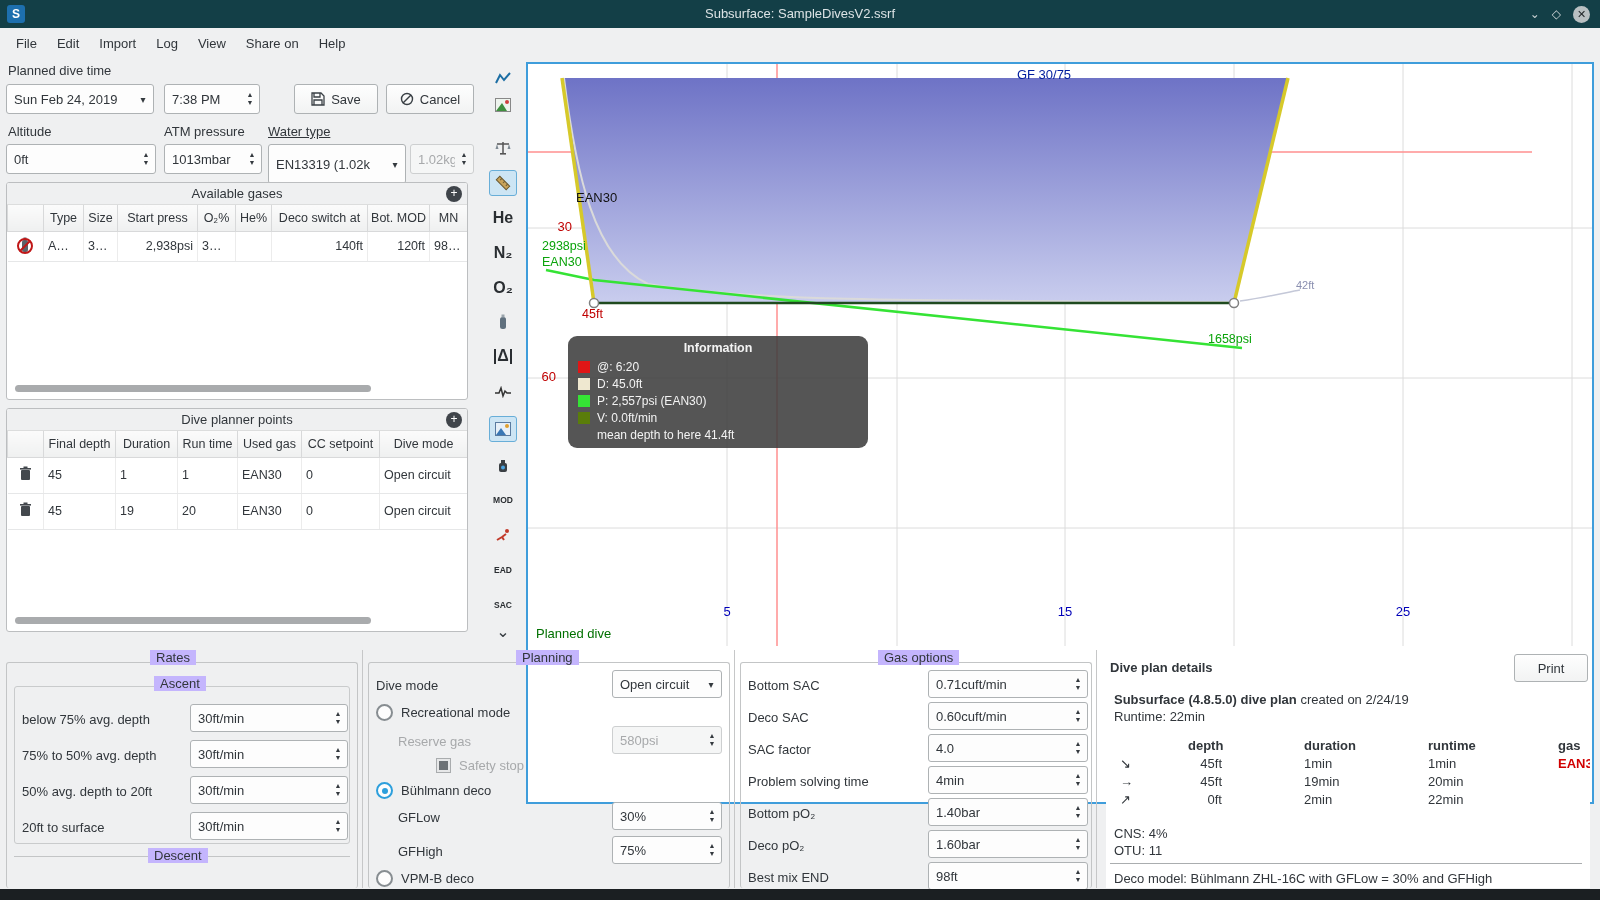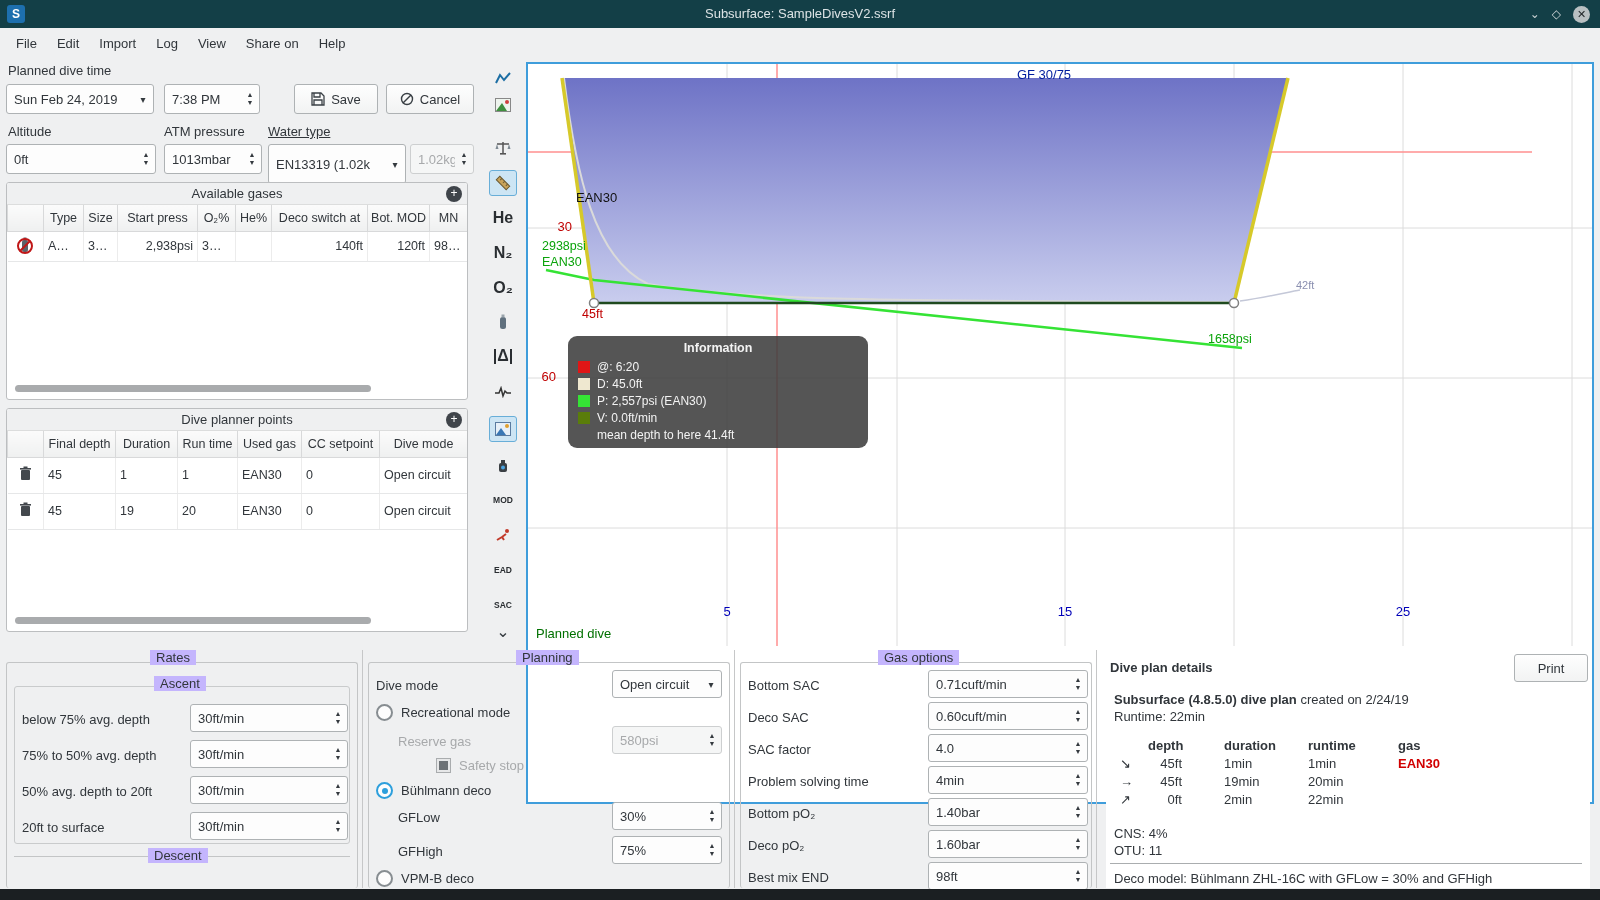--- a/index.html
+++ b/index.html
@@ -69,21 +69,21 @@
              font-size:12px; padding:5px 10px 6px; }
   .infobox .t { text-align:center; font-weight:bold; margin-bottom:3px; font-size:12.5px; }
   .irow { display:flex; align-items:center; gap:7px; height:17px; }
   .chip { width:12px; height:12px; flex:none; }
 
   
   .panel-title { position:absolute; text-align:center; background:#c4b5fd; padding:0 6px; }
   .inner-line { position:absolute; border-top:1px solid #c3c5c6; }
   .vsep { position:absolute; top:650px; height:238px; width:1px; background:#c6c7c8; }
   .details-content { position:absolute; background:#fff; overflow:hidden; font-size:13px; }
-  .drow { position:absolute; display:grid; grid-template-columns:22px 78px 84px 90px 70px; width:360px; }
+  .drow { position:absolute; display:grid; grid-template-columns:22px 78px 84px 90px 70px; width:360px;gap:40px; }
   .drow .dep { text-align:right; padding-right:38px; }
   .drow .hd { font-weight:bold; }
   .gas-red { color:#d10000; font-weight:bold; }
   .bstrip { left:0; top:889px; width:1600px; height:11px; background:#1b1f22; }
 </style>
 </head>
 <body>
 
 <div class="abs titlebar">
   <div class="appicon">S</div>

